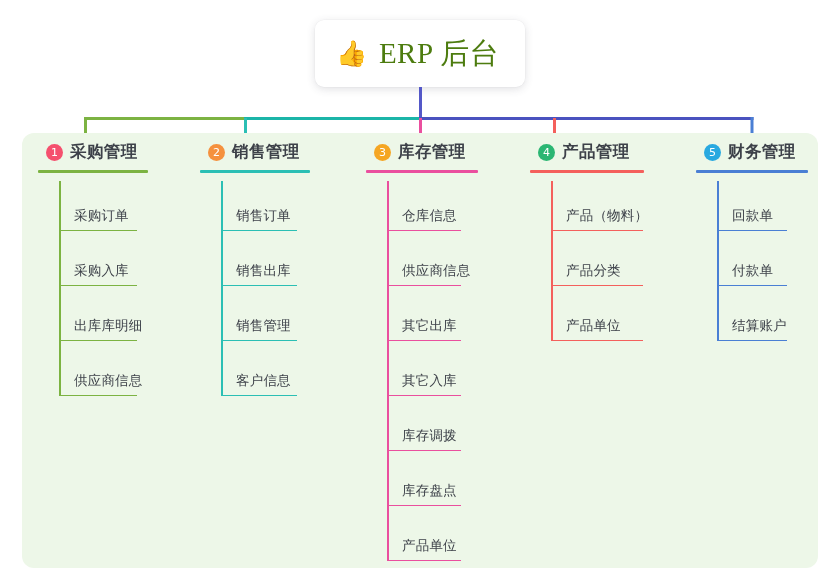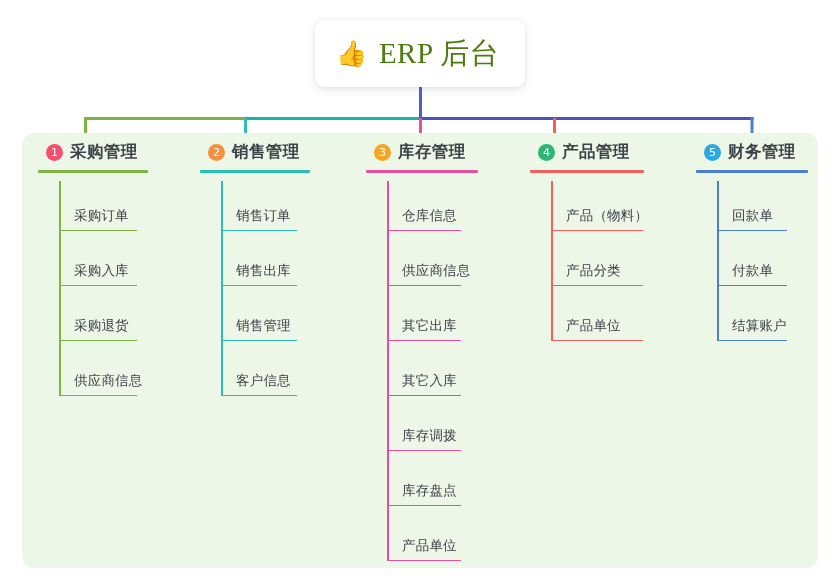--- a/index.html
+++ b/index.html
@@ -133,21 +133,21 @@
           <div class="spine" style="background: rgb(124, 179, 66); height: 215px;"></div>
           <div class="item">
             <span class="item-label">采购订单</span>
             <div class="item-rule" style="background: rgb(124, 179, 66); width: 78px;"></div>
           </div>
           <div class="item">
             <span class="item-label">采购入库</span>
             <div class="item-rule" style="background: rgb(124, 179, 66); width: 78px;"></div>
           </div>
           <div class="item">
-            <span class="item-label">采购退货</span>
+            <span class="item-label">出库库明细</span>
             <div class="item-rule" style="background: rgb(124, 179, 66); width: 78px;"></div>
           </div>
           <div class="item">
             <span class="item-label">供应商信息</span>
             <div class="item-rule" style="background: rgb(124, 179, 66); width: 78px;"></div>
           </div>
         </div>
       </div>
       <div class="col" style="left: 200px;">
         <div class="col-head">

